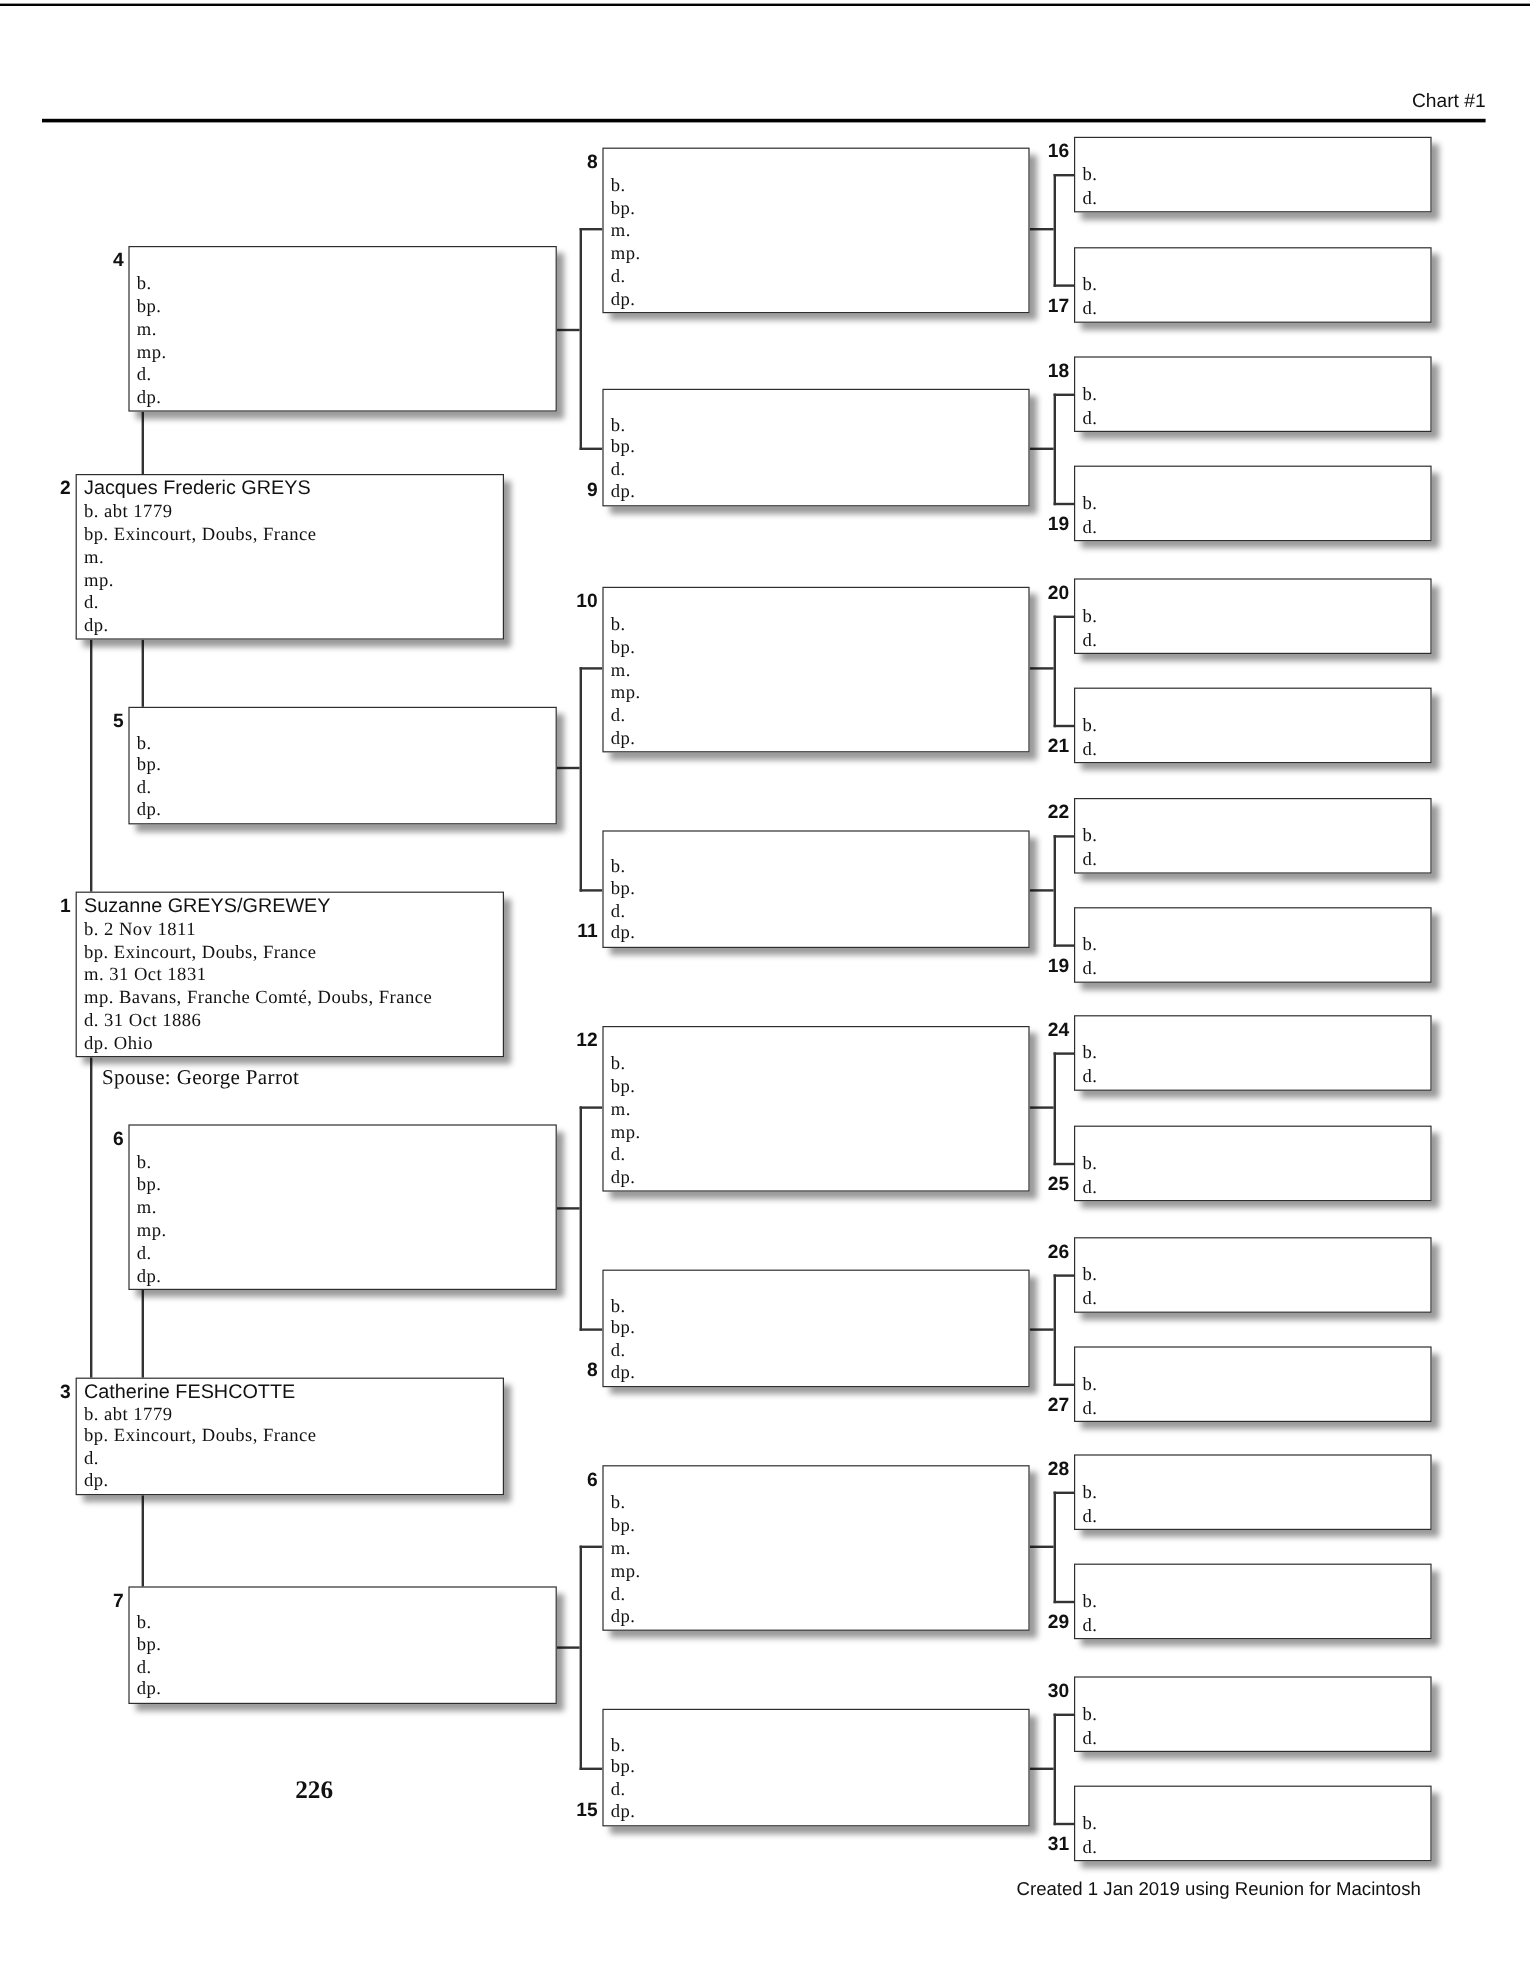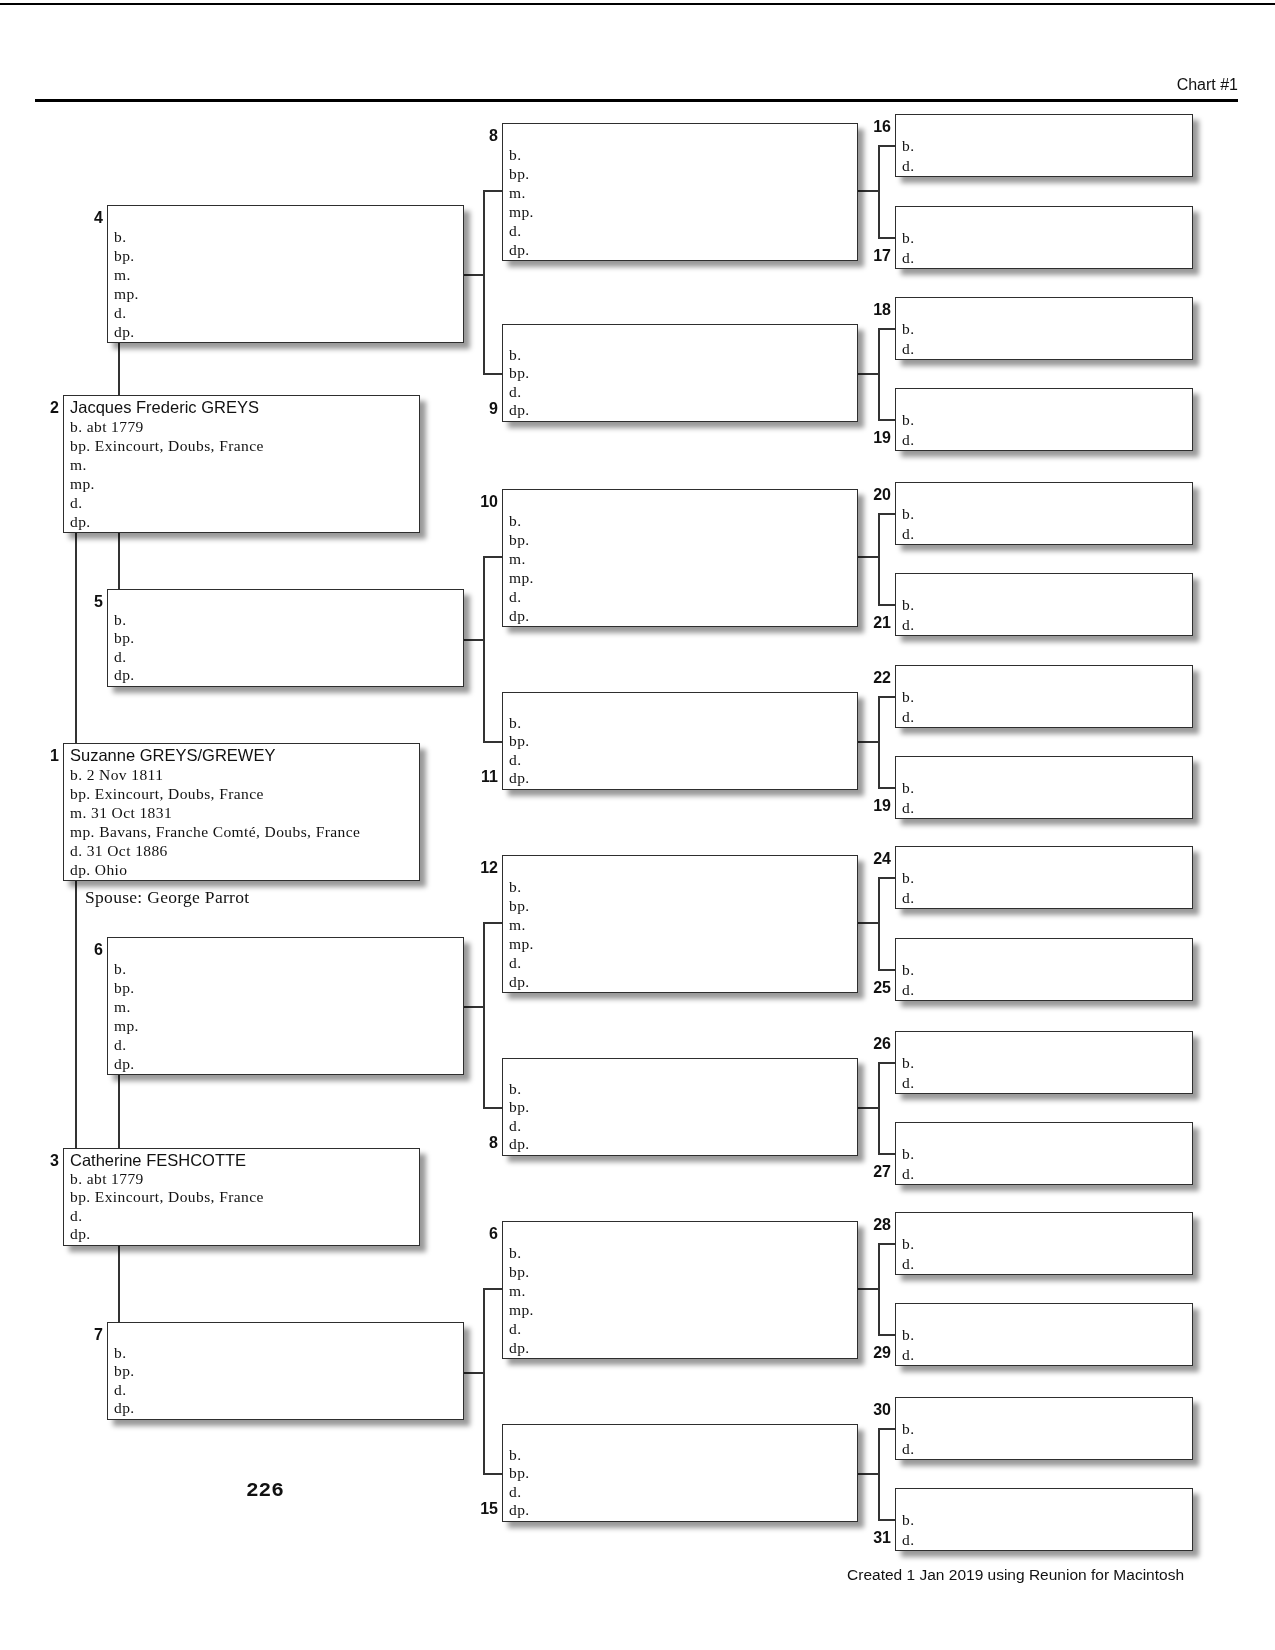--- a/index.html
+++ b/index.html
@@ -29,21 +29,21 @@
   }
   .field{
     font-family:"Liberation Serif",serif;font-size:15.5px;letter-spacing:0.4px;
     padding-left:6px;white-space:nowrap;overflow:hidden;
   }
   .spouse{
     position:absolute;left:85px;top:887px;font-family:Liberation Serif, serif;
     font-size:17.5px;letter-spacing:0.3px;white-space:nowrap;
   }
   .pagenum{
-    position:absolute;left:246px;top:1479px;font-family:Liberation Mono, monospace;
+    position:absolute;left:246px;top:1479px;font-family:Liberation Serif, serif;
     font-size:21px;font-weight:bold;
   }
   .footer{
     position:absolute;left:784px;top:1566px;width:400px;text-align:right;font-size:15.5px;
   }
 </style>
 </head>
 <body>
 
 <div class="page">

